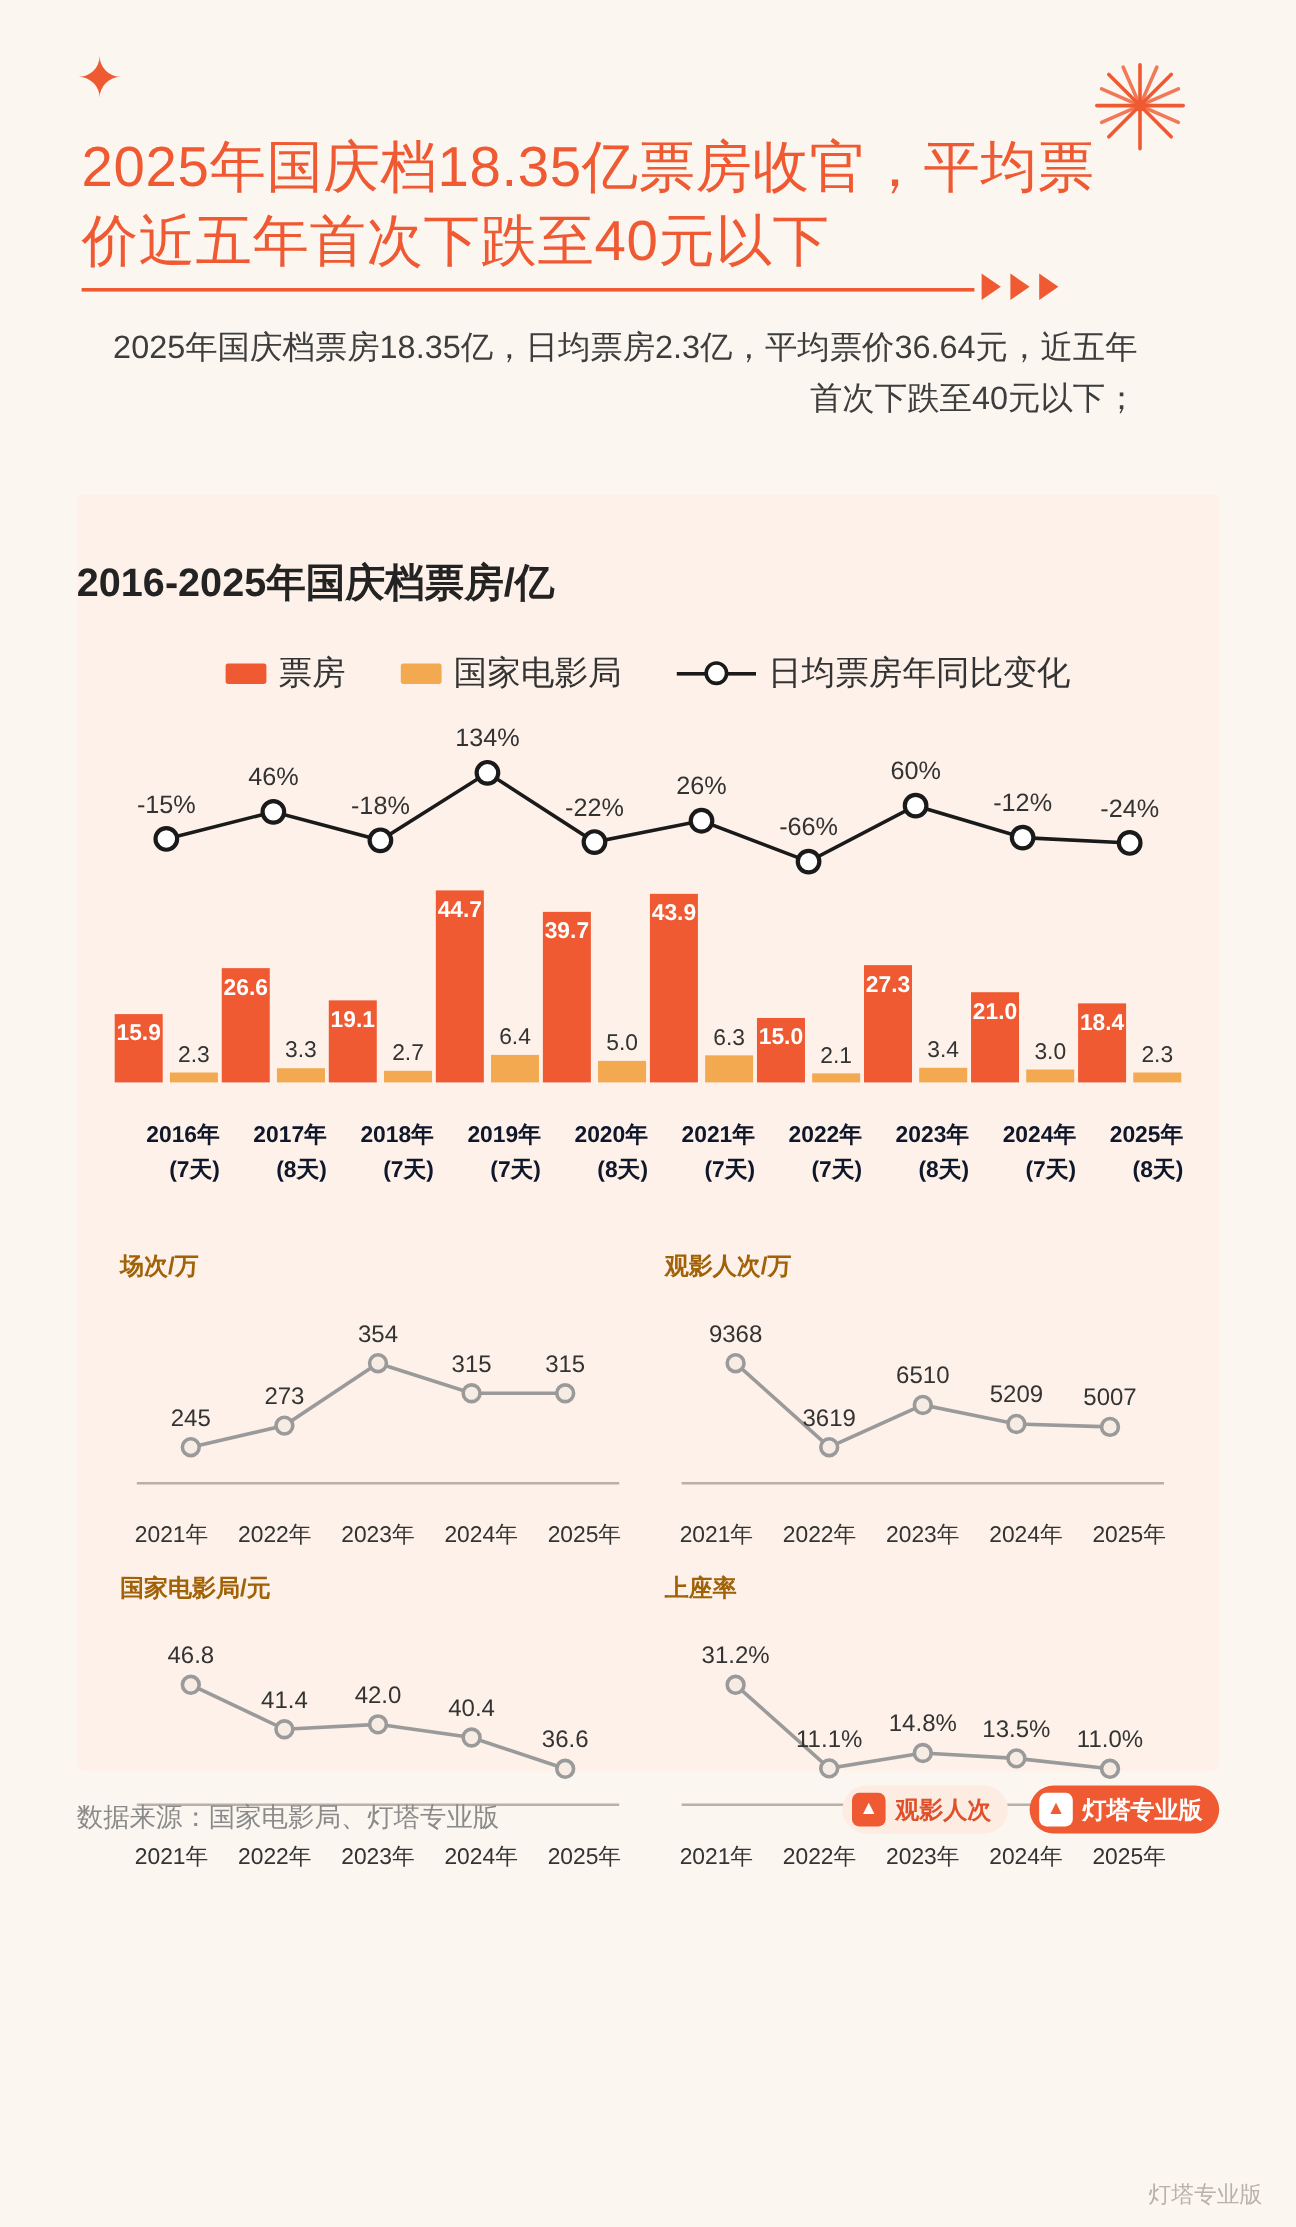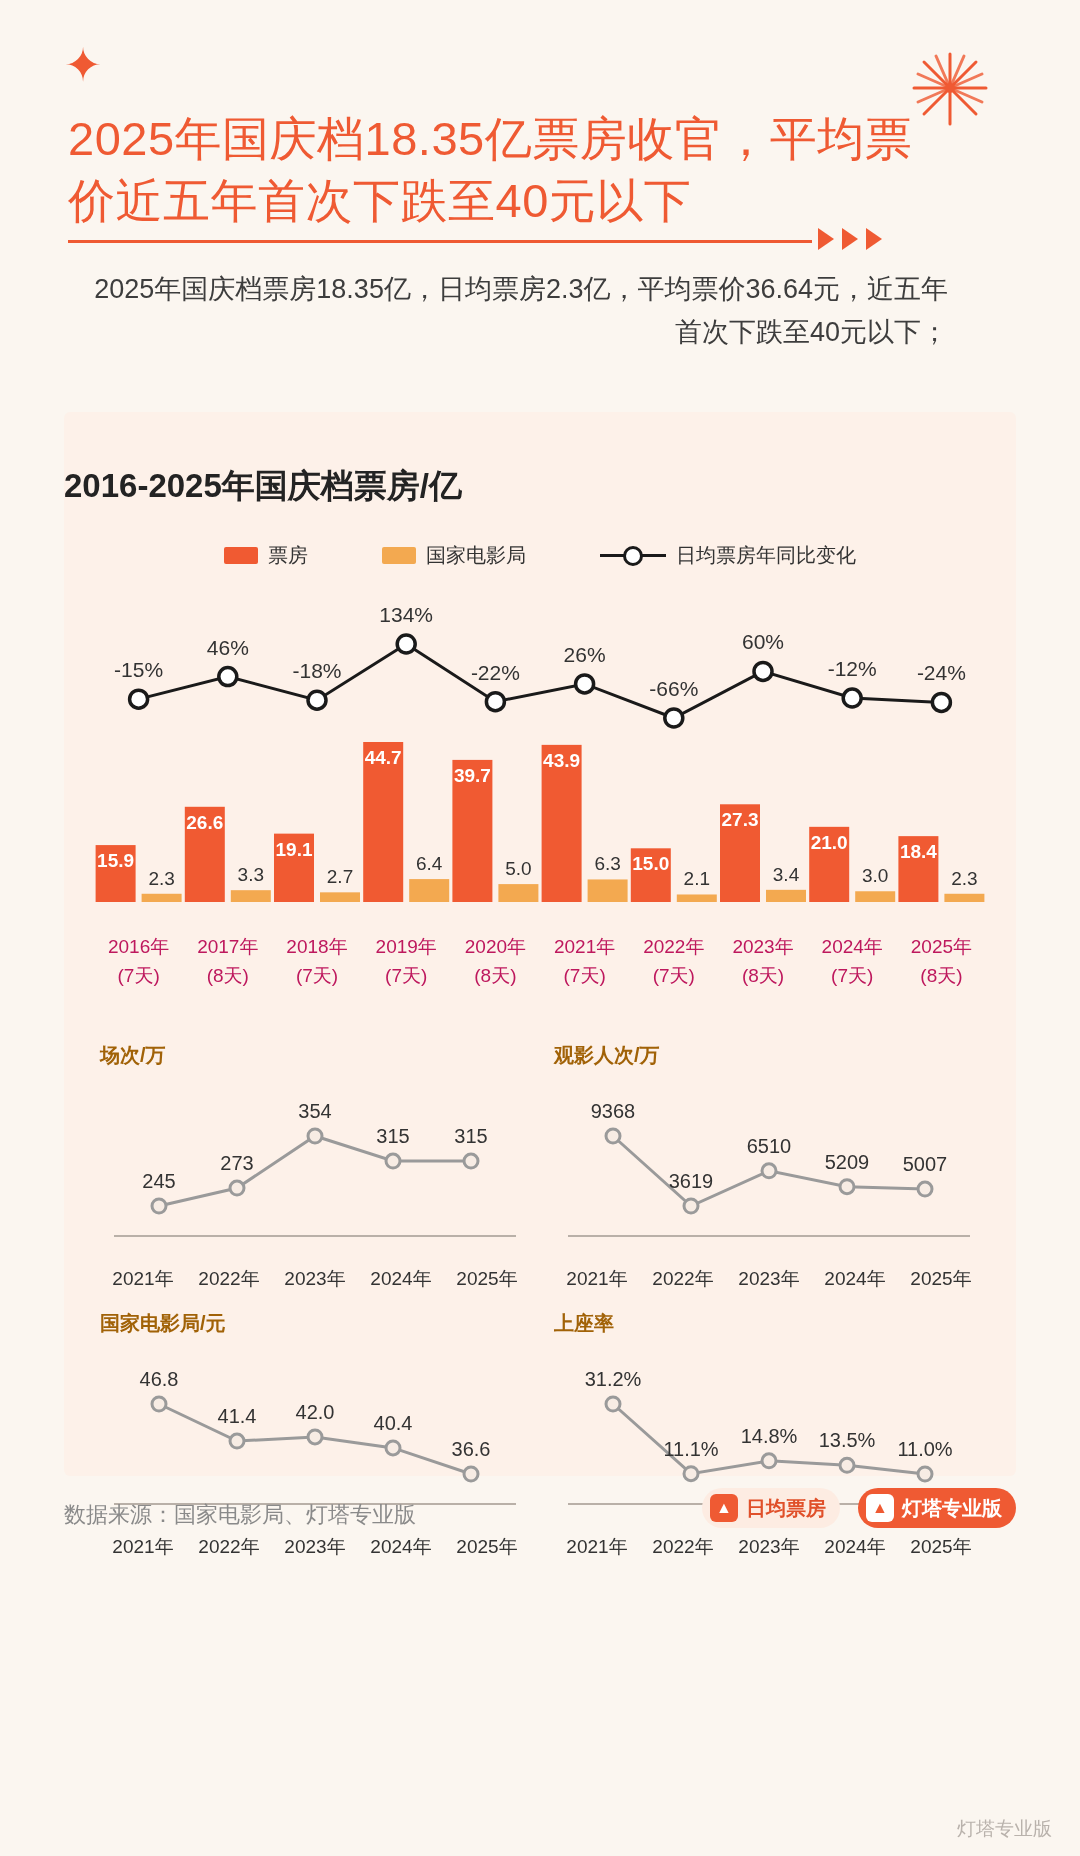--- a/index.html
+++ b/index.html
@@ -45,41 +45,41 @@
     background:#fdf1e9; border-radius:6px;
   }
 
   .card-title {
     position:absolute; left:0; top:52px; width:952px; text-align:left;
     font-size:33px; font-weight:bold; color:#232323;
   }
 
   .legend {
     position:absolute; left:0; top:130px; width:952px;
-    display:flex; justify-content:center; align-items:center; gap:74px;
-    font-size:20px; color:#333;
+    display:flex; justify-content:center; align-items:center; gap:46px;
+    font-size:28px; color:#333;
   }
   .legend-item { display:flex; align-items:center; gap:10px; }
   .lg-box { width:34px; height:17px; border-radius:2px; }
   .lg-line { width:66px; height:3px; background:#1a1a1a; position:relative; }
   .lg-line:after{
     content:""; position:absolute; left:50%; top:50%; transform:translate(-50%,-50%);
     width:14px;height:14px;border-radius:50%;background:#fff;border:3px solid #1a1a1a;
   }
 
   
   .mainchart { position:absolute; left:30px; top:160px; width:892px; height:360px; }
   .mainchart svg { display:block; }
 
   .bar-cats {
     position:absolute; left:30px; top:520px; width:892px;
     display:flex;
   }
   .bar-cat {
-    flex:1; text-align:center; font-size:19px; color:#be185d; line-height:1.55;
+    flex:1; text-align:right; font-size:19px; color:#0f172a; line-height:1.55;font-weight:bold;
   }
 
   
   .mini {
     position:absolute; width:430px; height:250px;
   }
   .mini-title {
     position:absolute; top:0; left:0; width:100%; text-align:left;
     font-size:20px; font-weight:bold; color:#a16207;
   }
@@ -343,21 +343,21 @@
       </div>
     </div>
 
   </div>
 
   <div class="footer-note">数据来源：国家电影局、灯塔专业版</div>
 
   <div class="brands">
     <div class="brand brand-a">
       <span class="brand-ic">▲</span>
-      <span>日均票房</span>
+      <span>观影人次</span>
     </div>
     <div class="brand brand-b">
       <span class="brand-ic">▲</span>
       <span>灯塔专业版</span>
     </div>
   </div>
 
   <div class="watermark">灯塔专业版</div>
 
 </div>

